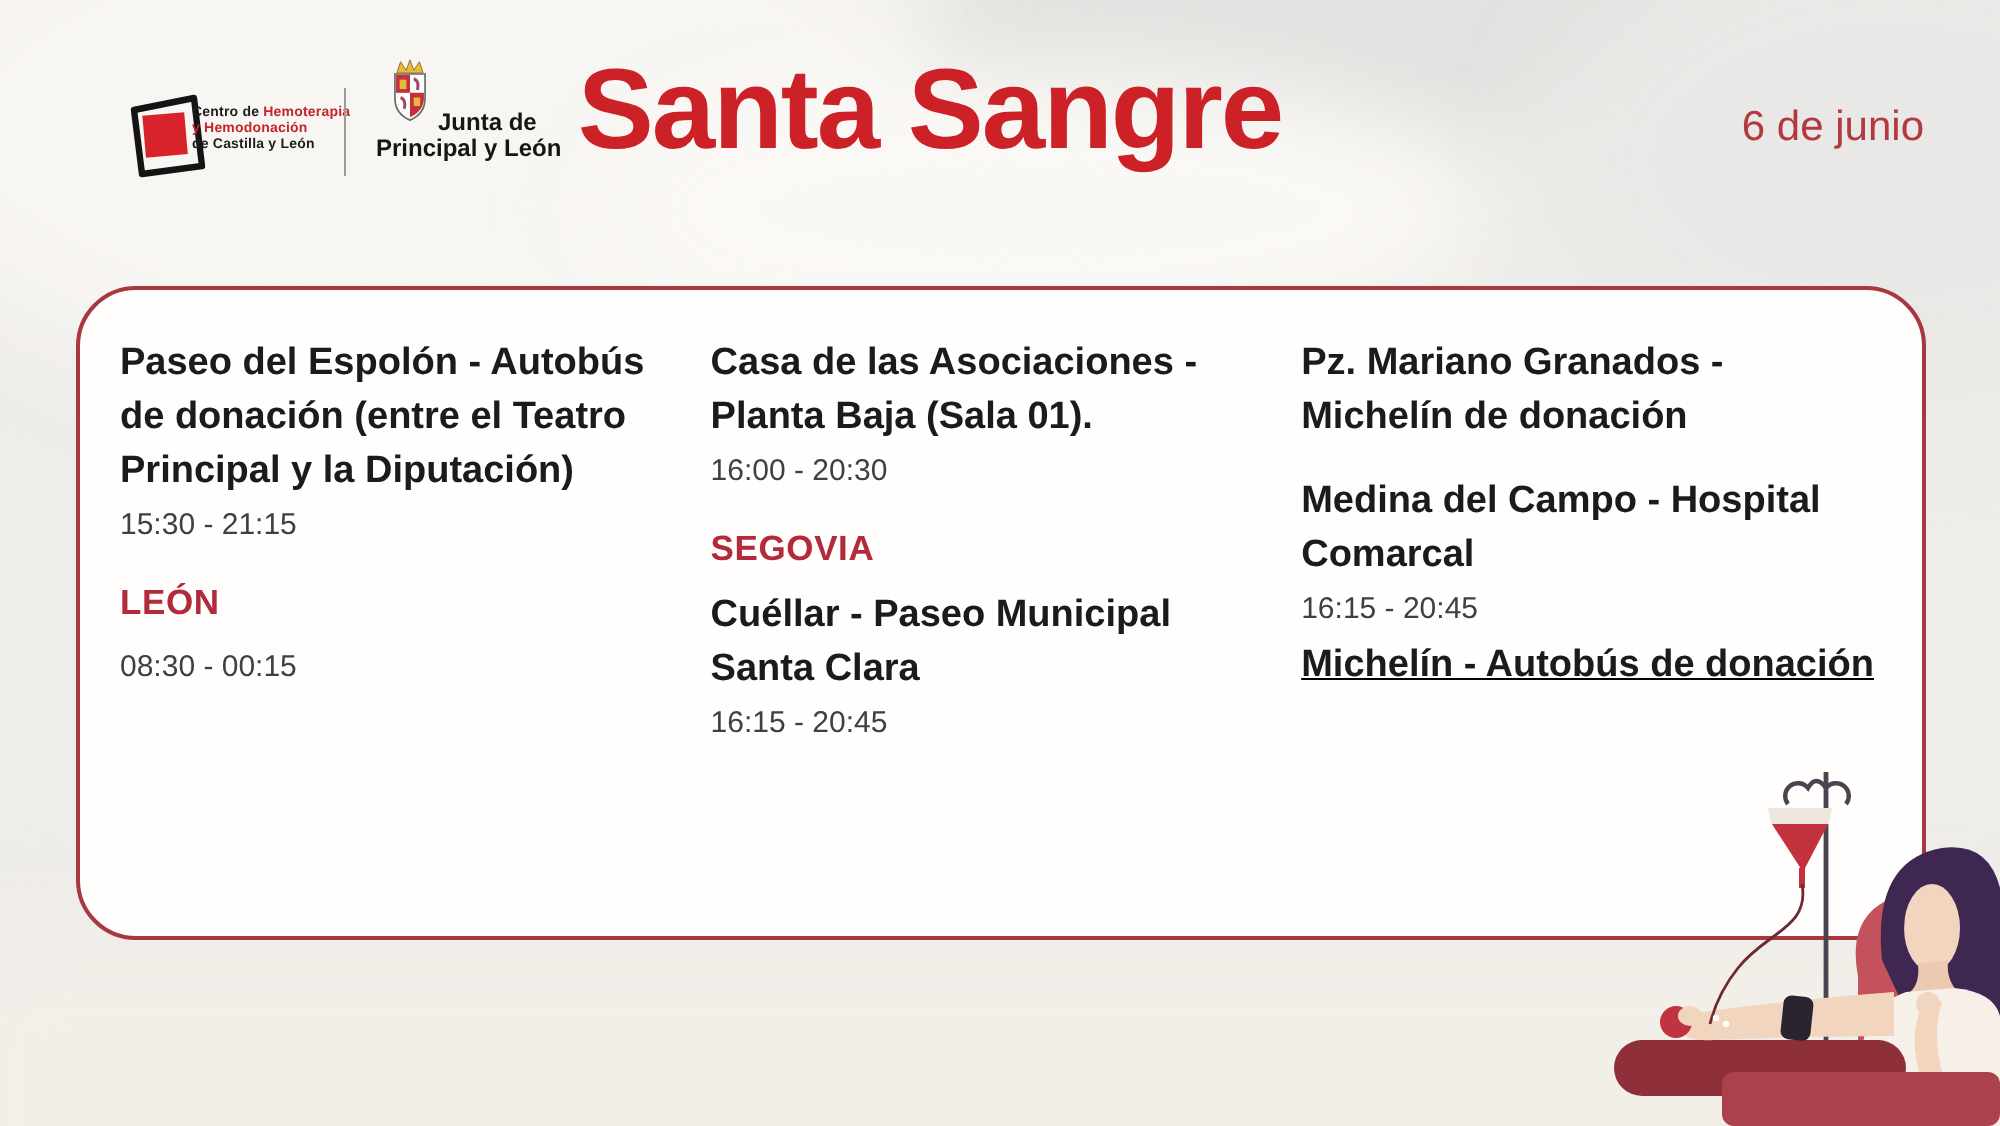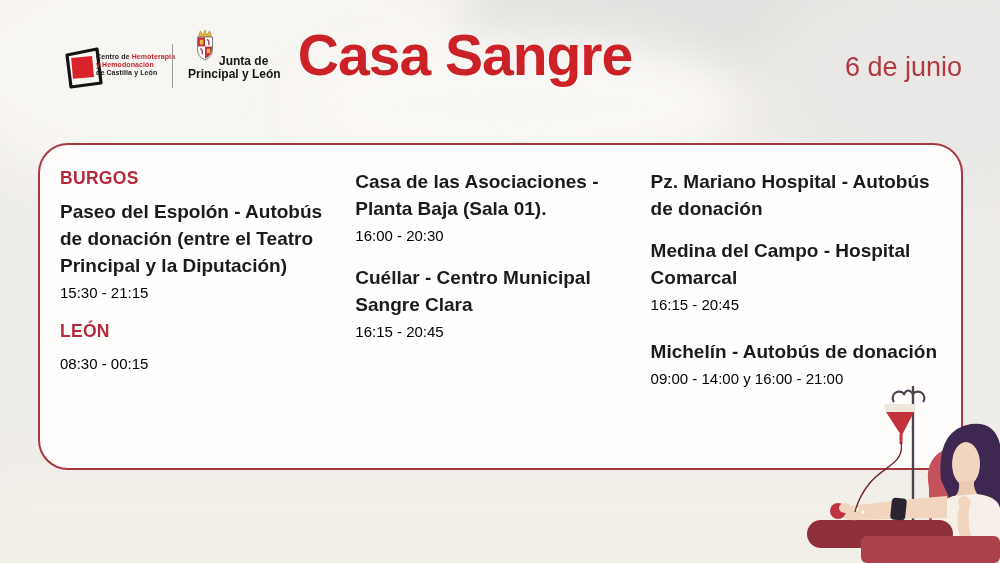--- a/index.html
+++ b/index.html
@@ -18,32 +18,32 @@
   
   .header { position:absolute; left:0; top:0; width:1000px; height:143px; z-index:2;padding-left:14px; }
   .chemcyl-mark { position:absolute; left:62px; top:46px; width:42px; height:44px; }
   .chemcyl-text { position:absolute; left:96px; top:53px; font-size:7px; line-height:8px; color:#1d1d1d; font-weight:bold; letter-spacing:0.1px; }
   .chemcyl-text .red { color:#c4242c; }
   .logo-divider { position:absolute; left:172px; top:44px; width:1px; height:44px; background:#9b9b9b; }
   .junta-crest { position:absolute; left:192px; top:29px; width:26px; height:32px; }
   .junta-text { position:absolute; left:188px; top:55px; font-size:12px; line-height:13px; font-weight:bold; color:#161616; }
   .junta-text .l1 { padding-left:31px; }
   .main-title { position:absolute; left:0; right:70px; top:22px; text-align:center; font-size:57px; font-weight:bold; color:#cb2127; letter-spacing:-1px; }
-  .date { position:absolute; right:38px; top:52px; font-size:27px; color:#b23940; }
+  .date { position:absolute; right:38px; top:52px; font-size:21px; color:#b23940; }
 
   
   .card { position:absolute; left:38px; top:143px; width:925px; height:327px; background:#fffefd;
           border:2.5px solid #a8383f; border-radius:30px; z-index:2;
           padding:17px 22px 0 20px; display:grid; grid-template-columns:1fr 1fr 1.04fr; column-gap:18px; }
   .section { margin-top:15px; }
   .section.first { margin-top:6px; }
   .city { font-size:17.5px; font-weight:bold; color:#b32a3b; letter-spacing:0.3px; margin-bottom:9px; }
   .venue { font-size:19px; font-weight:bold; color:#1b1b1b; line-height:27px; }
-  .time { font-size:15px; color:#000000; line-height:26px; margin-top:1px; }
-  .entry + .entry { margin-top:20px; }
+  .time { font-size:15px; color:#404040; line-height:26px; margin-top:1px; }
+  .entry + .entry { margin-top:1px;text-decoration:underline; }
 
   
   .illustration { position:absolute; left:765px; top:368px; width:235px; height:195px; z-index:3; }
 </style>
 </head>
 <body>
 
 <div class="page">
 
   <div class="blob blob-white-left"></div>
@@ -75,29 +75,28 @@
       <rect x="7.5" y="11.5" width="3.6" height="5" fill="#e8b93c"></rect>
       <rect x="15" y="21" width="3.4" height="4.5" fill="#e8b93c"></rect>
       <path d="M15,11 q3,1 2,6 M8,21 q3,1 2,6" stroke="#a2456f" stroke-width="1.6" fill="none"></path>
     </svg>
 
     <div class="junta-text">
       <div class="l1">Junta de</div>
       <div>Principal y León</div>
     </div>
 
-    <h1 class="main-title">Casa Sangre</h1>
+    <h1 class="main-title">Santa Sangre</h1>
     <div class="date">6 de junio</div>
   </div>
 
   <main class="card">
 
     <div class="col">
       <div class="section first">
-        <div class="city">BURGOS</div>
         <div class="entry">
           <div class="venue">Paseo del Espolón - Autobús de donación (entre el Teatro Principal y la Diputación)</div>
           <div class="time">15:30 - 21:15</div>
         </div>
       </div>
       <div class="section">
         <div class="city">LEÓN</div>
         <div class="entry">
           <div class="time">08:30 - 00:15</div>
         </div>
@@ -105,41 +104,41 @@
     </div>
 
     <div class="col">
       <div class="section first">
         <div class="entry">
           <div class="venue">Casa de las Asociaciones - Planta Baja (Sala 01).</div>
           <div class="time">16:00 - 20:30</div>
         </div>
       </div>
       <div class="section">
+        <div class="city">SEGOVIA</div>
         <div class="entry">
-          <div class="venue">Cuéllar - Centro Municipal Sangre Clara</div>
+          <div class="venue">Cuéllar - Paseo Municipal Santa Clara</div>
           <div class="time">16:15 - 20:45</div>
         </div>
       </div>
     </div>
 
     <div class="col">
       <div class="section first">
         <div class="entry">
-          <div class="venue">Pz. Mariano Hospital - Autobús de donación</div>
+          <div class="venue">Pz. Mariano Granados - Michelín de donación</div>
         </div>
       </div>
       <div class="section">
         <div class="entry">
           <div class="venue">Medina del Campo - Hospital Comarcal</div>
           <div class="time">16:15 - 20:45</div>
         </div>
         <div class="entry">
           <div class="venue">Michelín - Autobús de donación</div>
-          <div class="time">09:00 - 14:00 y 16:00 - 21:00</div>
         </div>
       </div>
     </div>
   </main>
 
   <svg class="illustration" viewBox="0 0 235 195">
 
     <line x1="148" y1="18" x2="148" y2="158" stroke="#4b4450" stroke-width="2.4"></line>
     <path d="M129,34 a6,6 0 1 1 10,-8 q4,-7 9,0 a6,6 0 1 1 10,8" stroke="#4b4450" stroke-width="2.2" fill="none"></path>
 

